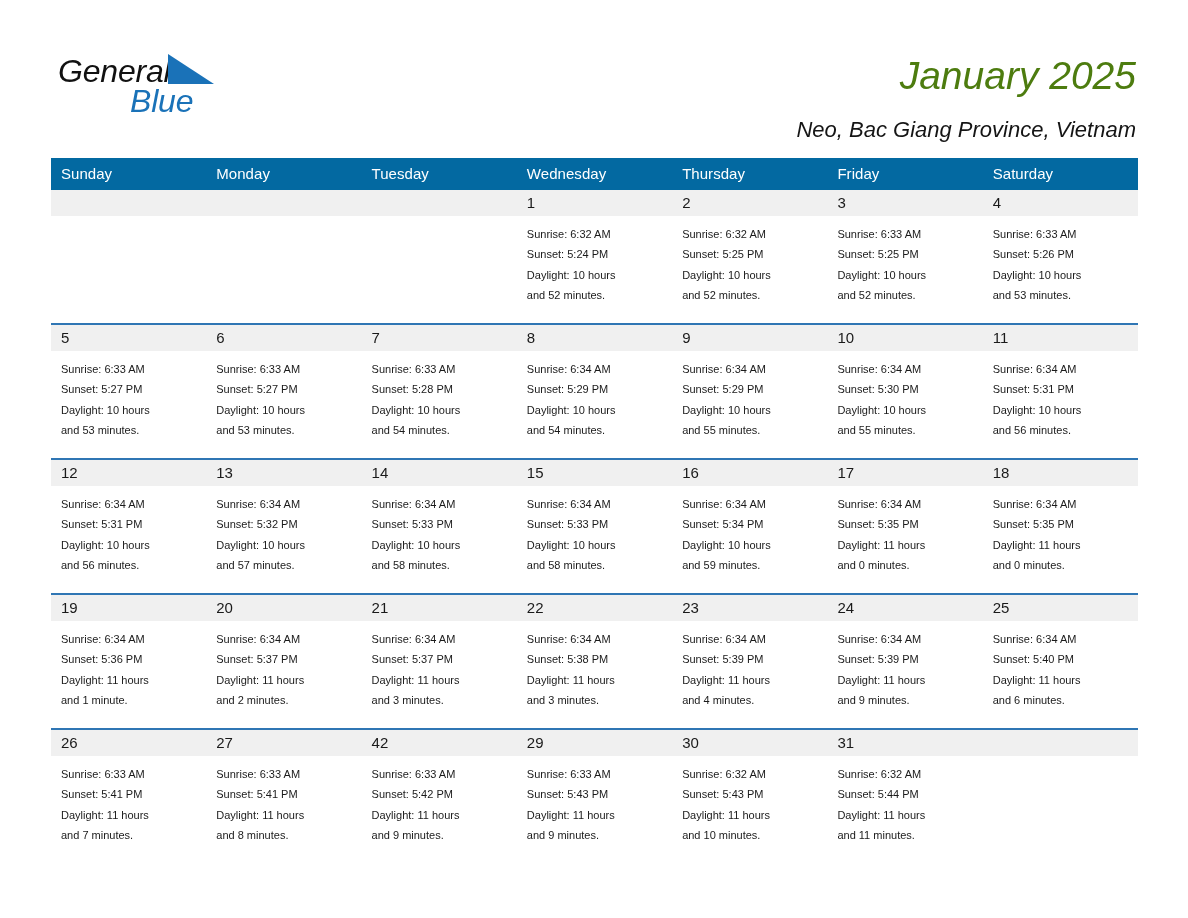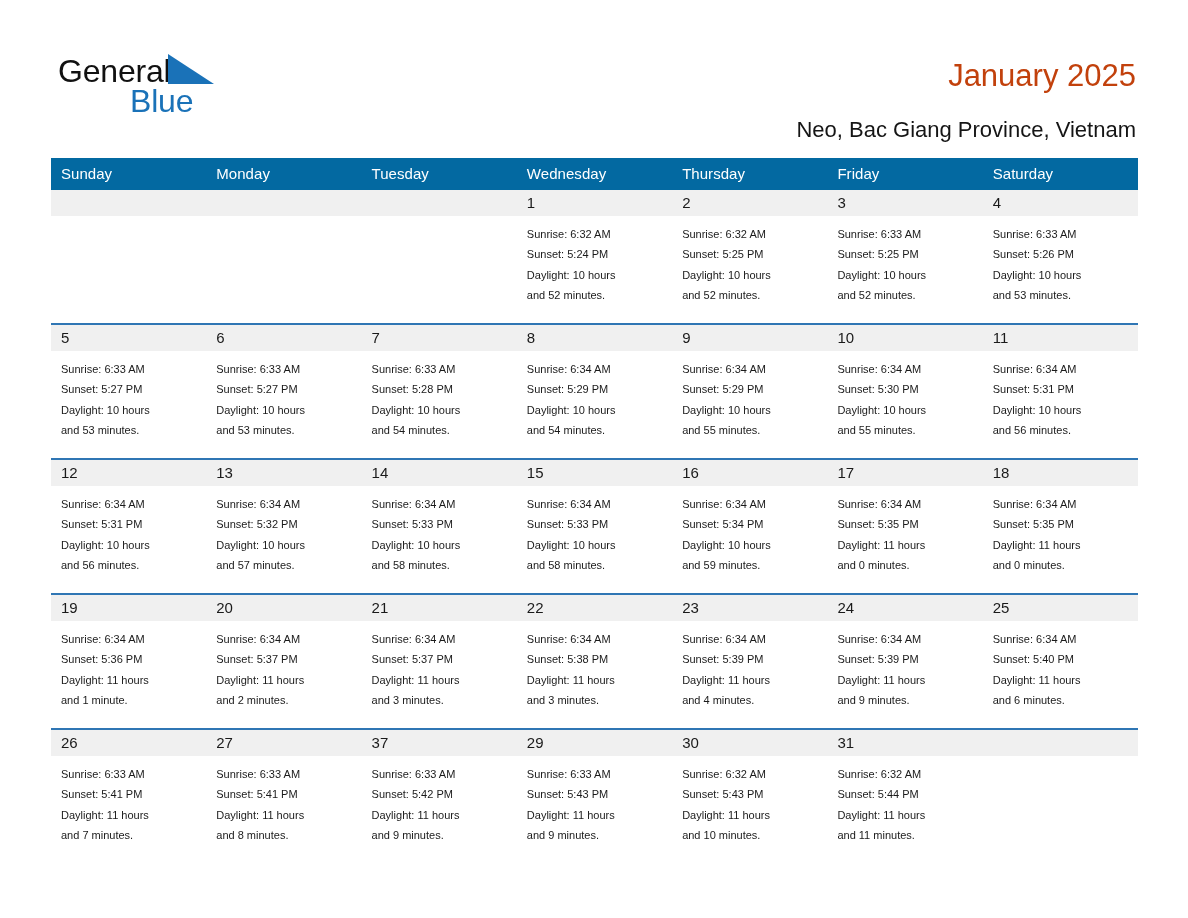--- a/index.html
+++ b/index.html
@@ -22,20 +22,21 @@
     box-sizing: border-box;
   }
 
   
   .header {
     position: absolute;
     left: 0;
     top: 0;
     width: 1188px;
     height: 155px;
+    font-style: italic;
   }
   .logo {
     position: absolute;
     left: 58px;
     top: 52px;
     width: 260px;
     height: 70px;
   }
   .logo-row1 {
     position: relative;
@@ -70,23 +71,23 @@
     font-weight: 400;
     color: #1a72b8;
     letter-spacing: -0.2px;
     margin-top: 21px;
   }
 
   .title {
     position: absolute;
     right: 52px;
     top: 53px;
-    font-size: 31px;
+    font-size: 39px;
     font-weight: 400;
-    color: #c2410c;
+    color: #4d7c0f;
     text-align: right;
     line-height: 46px;
     white-space: nowrap;
   }
   .subtitle {
     position: absolute;
     right: 52px;
     top: 116px;
     font-size: 22px;
     font-weight: 400;
@@ -515,21 +516,21 @@
               <div class="info">
                 <div>Sunrise: 6:33 AM</div>
                 <div>Sunset: 5:41 PM</div>
                 <div>Daylight: 11 hours</div>
                 <div>and 8 minutes.</div>
               </div>
             </div>
           </td>
           <td>
             <div class="cell">
-              <div class="daynum-band">37</div>
+              <div class="daynum-band">42</div>
               <div class="info">
                 <div>Sunrise: 6:33 AM</div>
                 <div>Sunset: 5:42 PM</div>
                 <div>Daylight: 11 hours</div>
                 <div>and 9 minutes.</div>
               </div>
             </div>
           </td>
           <td>
             <div class="cell">

